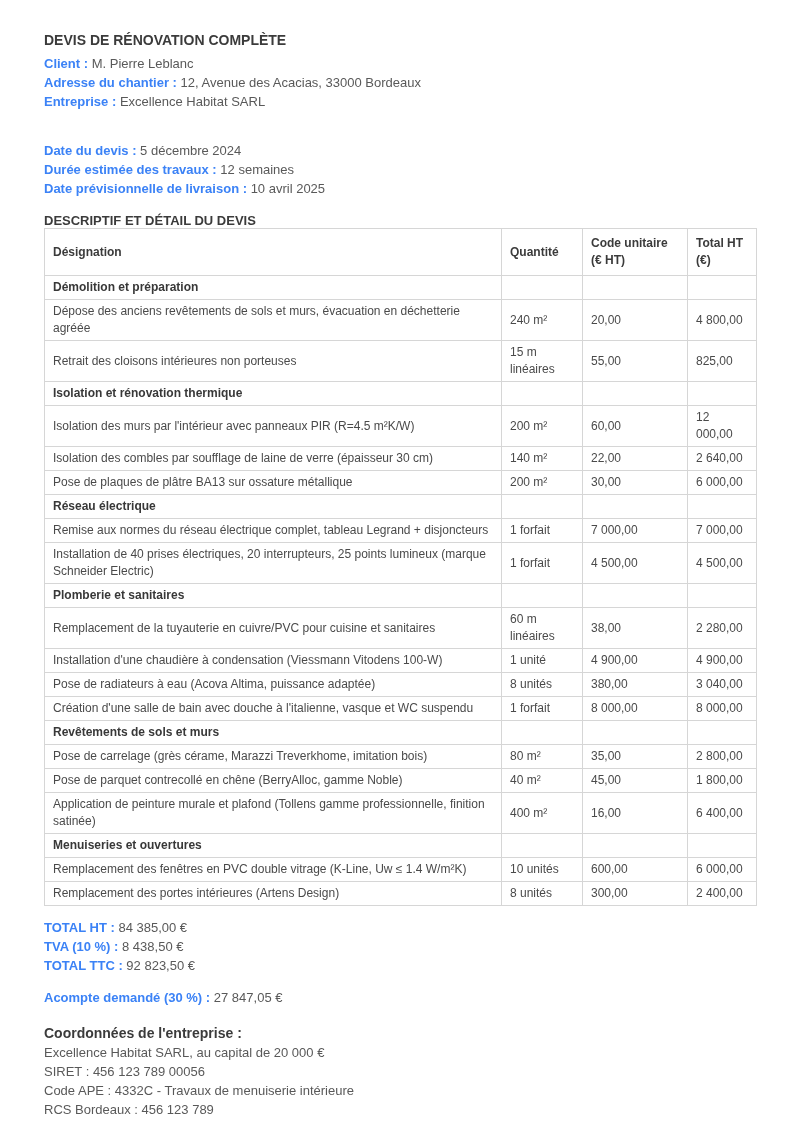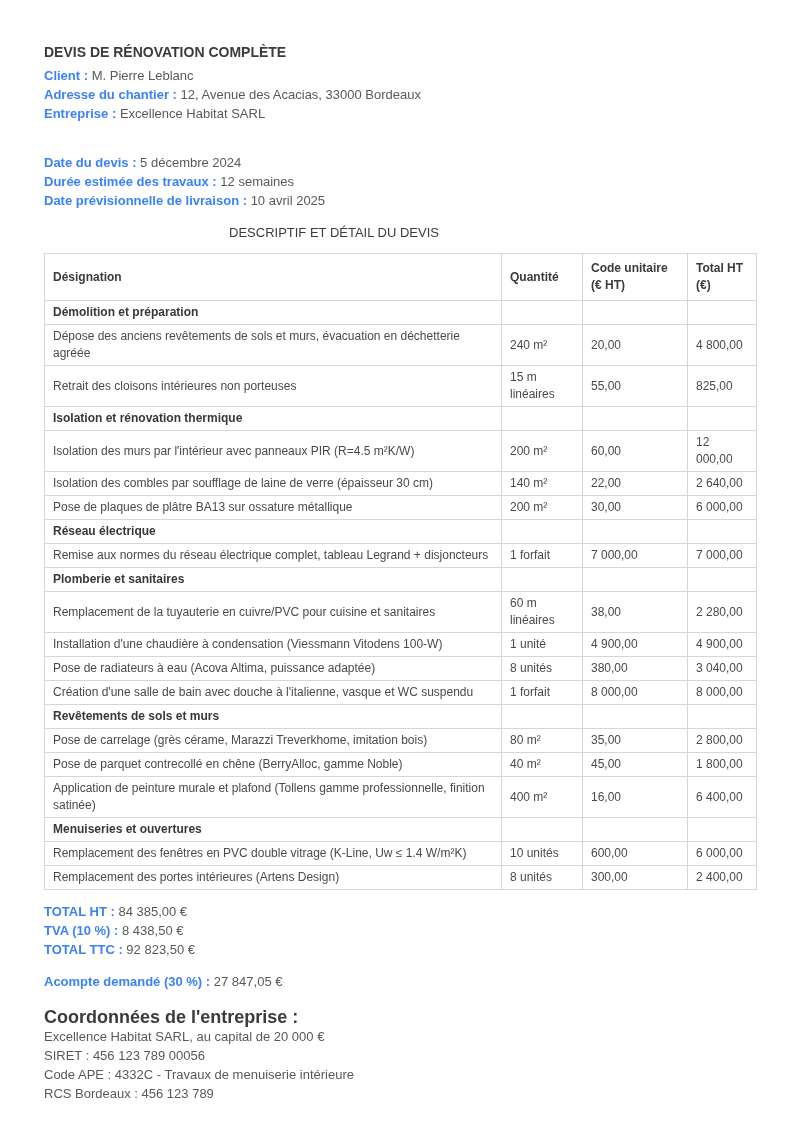--- a/index.html
+++ b/index.html
@@ -7,45 +7,43 @@
   body {
     width: 800px;
     height: 1132px;
     font-family: "Liberation Sans", "DejaVu Sans", sans-serif;
     color: #4a4a4a;
     overflow: hidden;
   }
   .page {
     width: 668px;
     height: 1132px;
-    padding: 44px 44px 0 44px;
+    padding: 32px 44px 0 44px;
   }
   .doc-title {
     font-size: 14px;
     font-weight: bold;
     color: #3b3b3b;
     margin-bottom: 6px;
   }
   .field-line {
     font-size: 13px;
     line-height: 19px;
     color: #595959;
   }
   .field-line b {
     font-weight: bold;
     color: #3b82f6;
   }
   .block-gap { margin-top: 30px; }
   .section-heading {
     font-size: 13px;
-    font-weight: normal;
+    font-weight: bold;
     color: #3b3b3b;
     margin-top: 15px;
-    margin-bottom: 13px;
-    text-align: center;
   }
   table.devis {
     width: 712px;
     border-collapse: collapse;
     table-layout: fixed;
     font-size: 12px;
     color: #4a4a4a;
   }
   table.devis col.c-designation { width: 457px; }
   table.devis col.c-quantity    { width: 81px; }
@@ -72,21 +70,21 @@
   }
   .totals { margin-top: 12px; }
   .deposit-line { margin-top: 13px; }
   .company-block { margin-top: 17px; }
   .company-line {
     font-size: 13px;
     line-height: 19px;
     color: #595959;
   }
   .company-heading {
-    font-size: 18px;
+    font-size: 14px;
     line-height: 19px;
     font-weight: bold;
     color: #3b3b3b;
   }
 </style>
 </head>
 <body>
 
 <div class="page">
 
@@ -185,20 +183,26 @@
           <td></td>
           <td></td>
           <td></td>
         </tr>
         <tr>
           <td>Remise aux normes du réseau électrique complet, tableau Legrand + disjoncteurs</td>
           <td>1 forfait</td>
           <td>7 000,00</td>
           <td>7 000,00</td>
         </tr>
+        <tr>
+          <td>Installation de 40 prises électriques, 20 interrupteurs, 25 points lumineux (marque Schneider Electric)</td>
+          <td>1 forfait</td>
+          <td>4 500,00</td>
+          <td>4 500,00</td>
+        </tr>
         <tr class="section-row">
           <td>Plomberie et sanitaires</td>
           <td></td>
           <td></td>
           <td></td>
         </tr>
         <tr>
           <td>Remplacement de la tuyauterie en cuivre/PVC pour cuisine et sanitaires</td>
           <td>60 m linéaires</td>
           <td>38,00</td>

